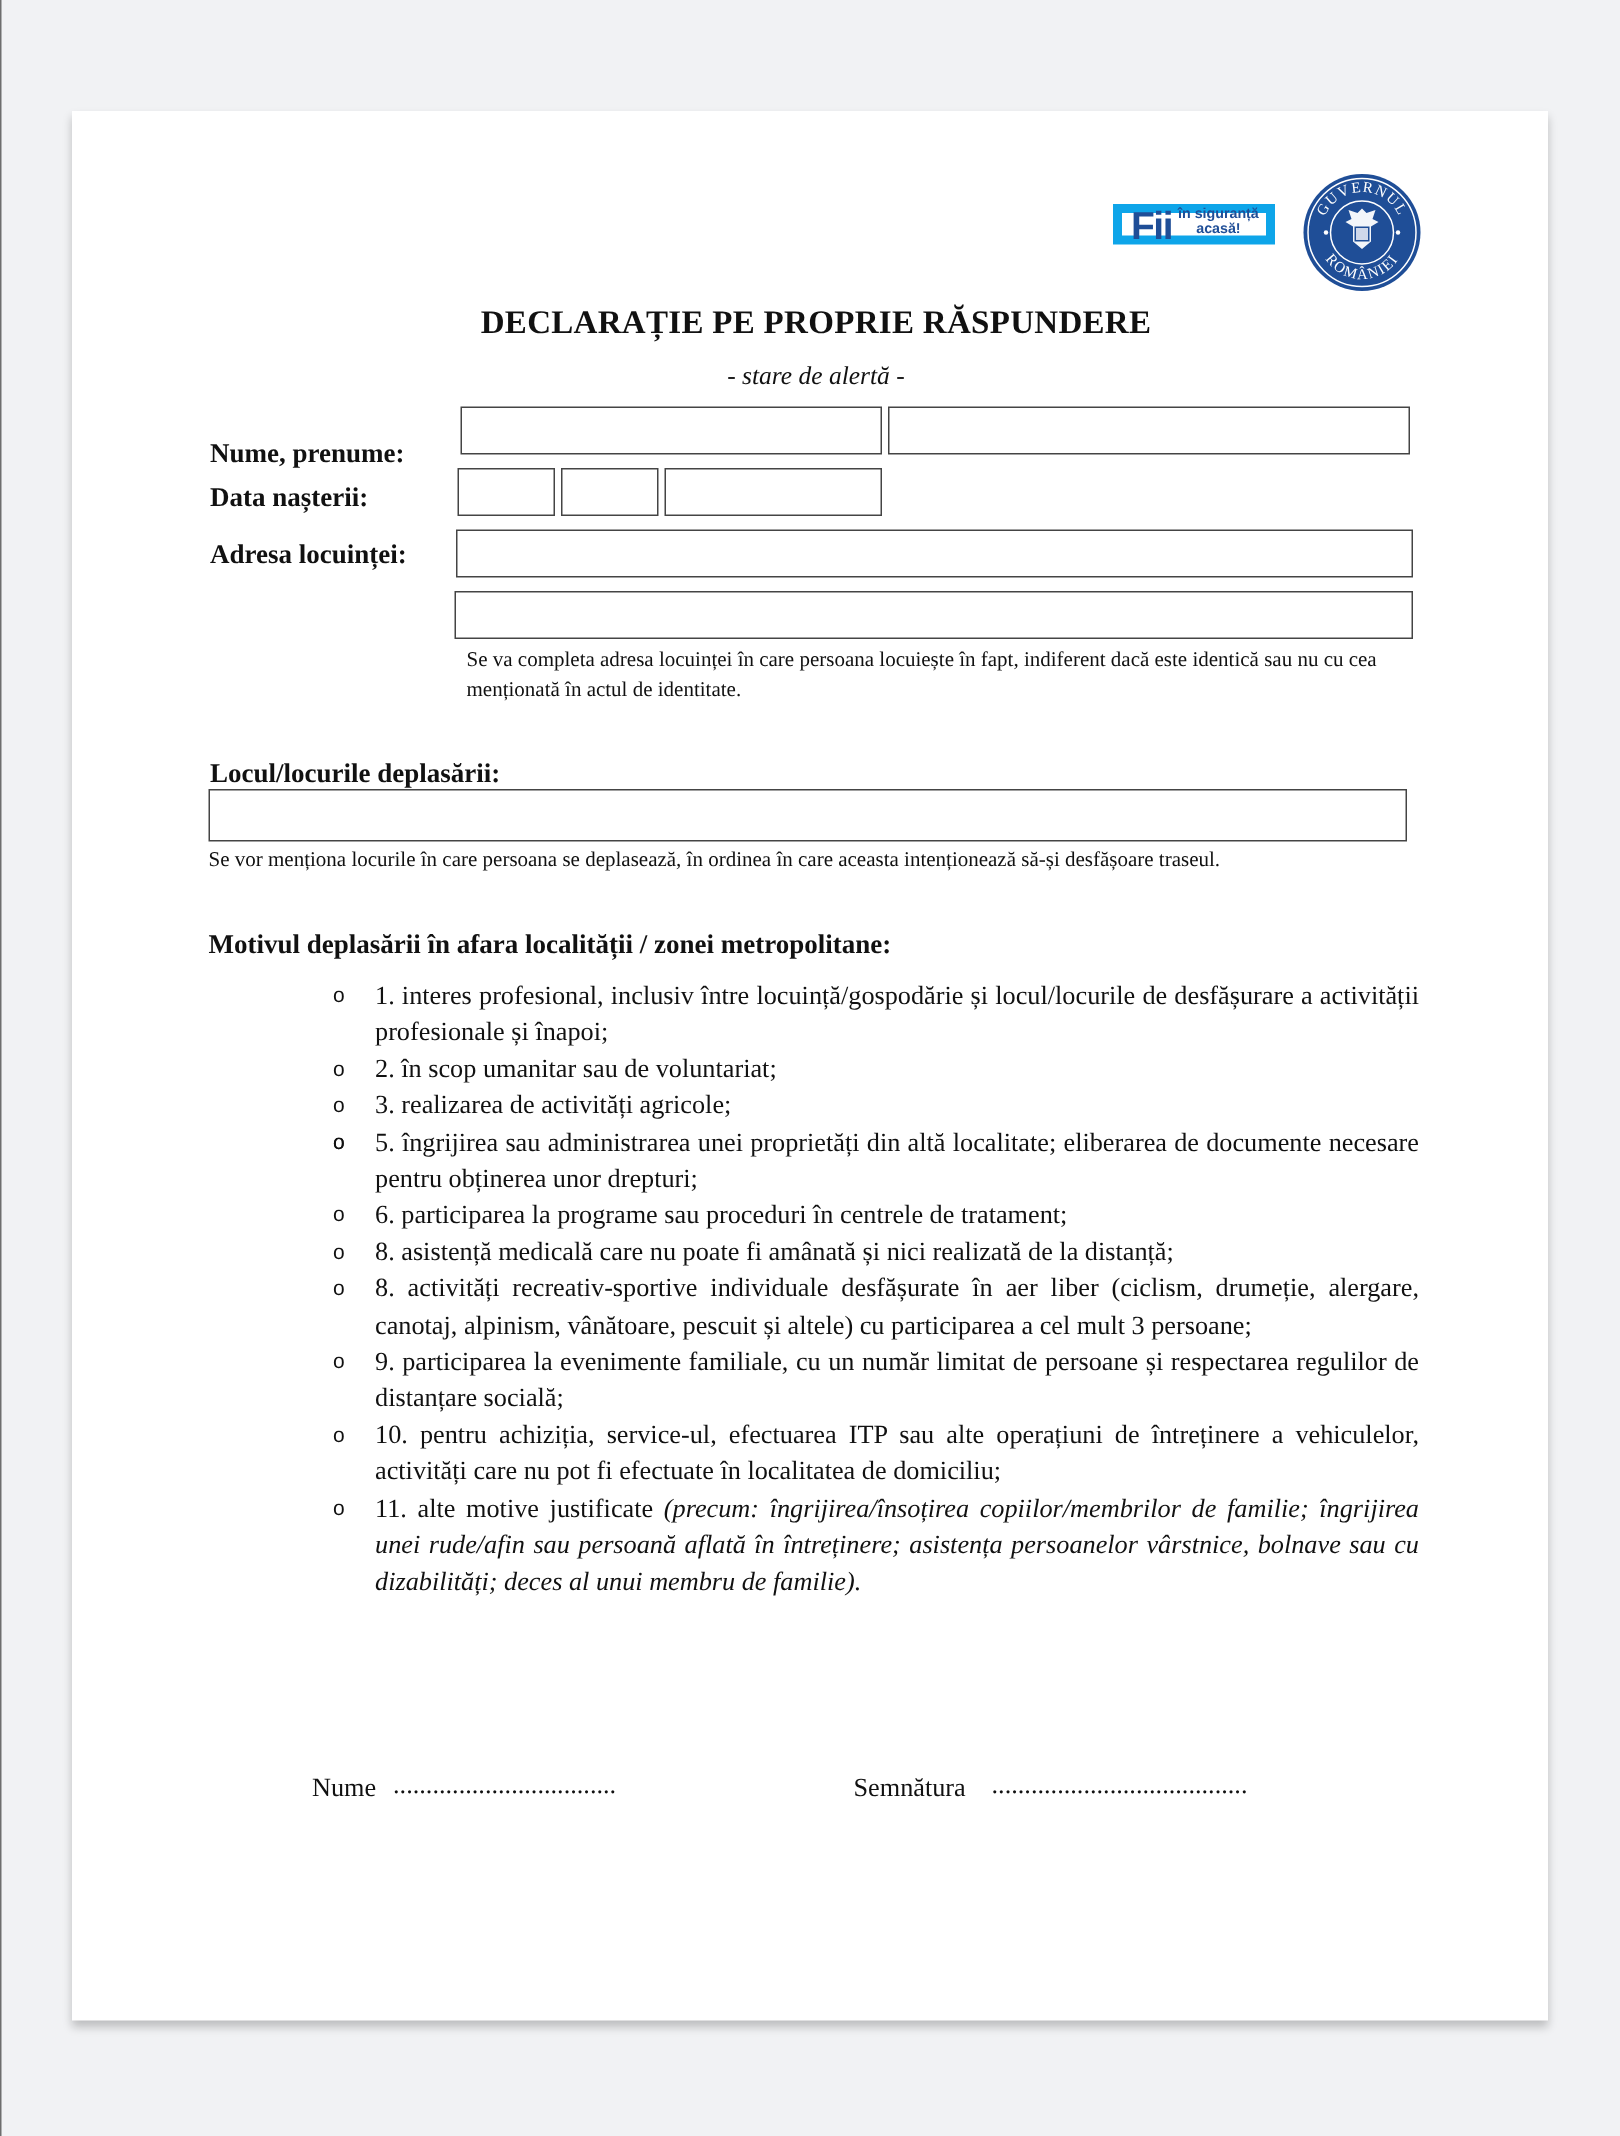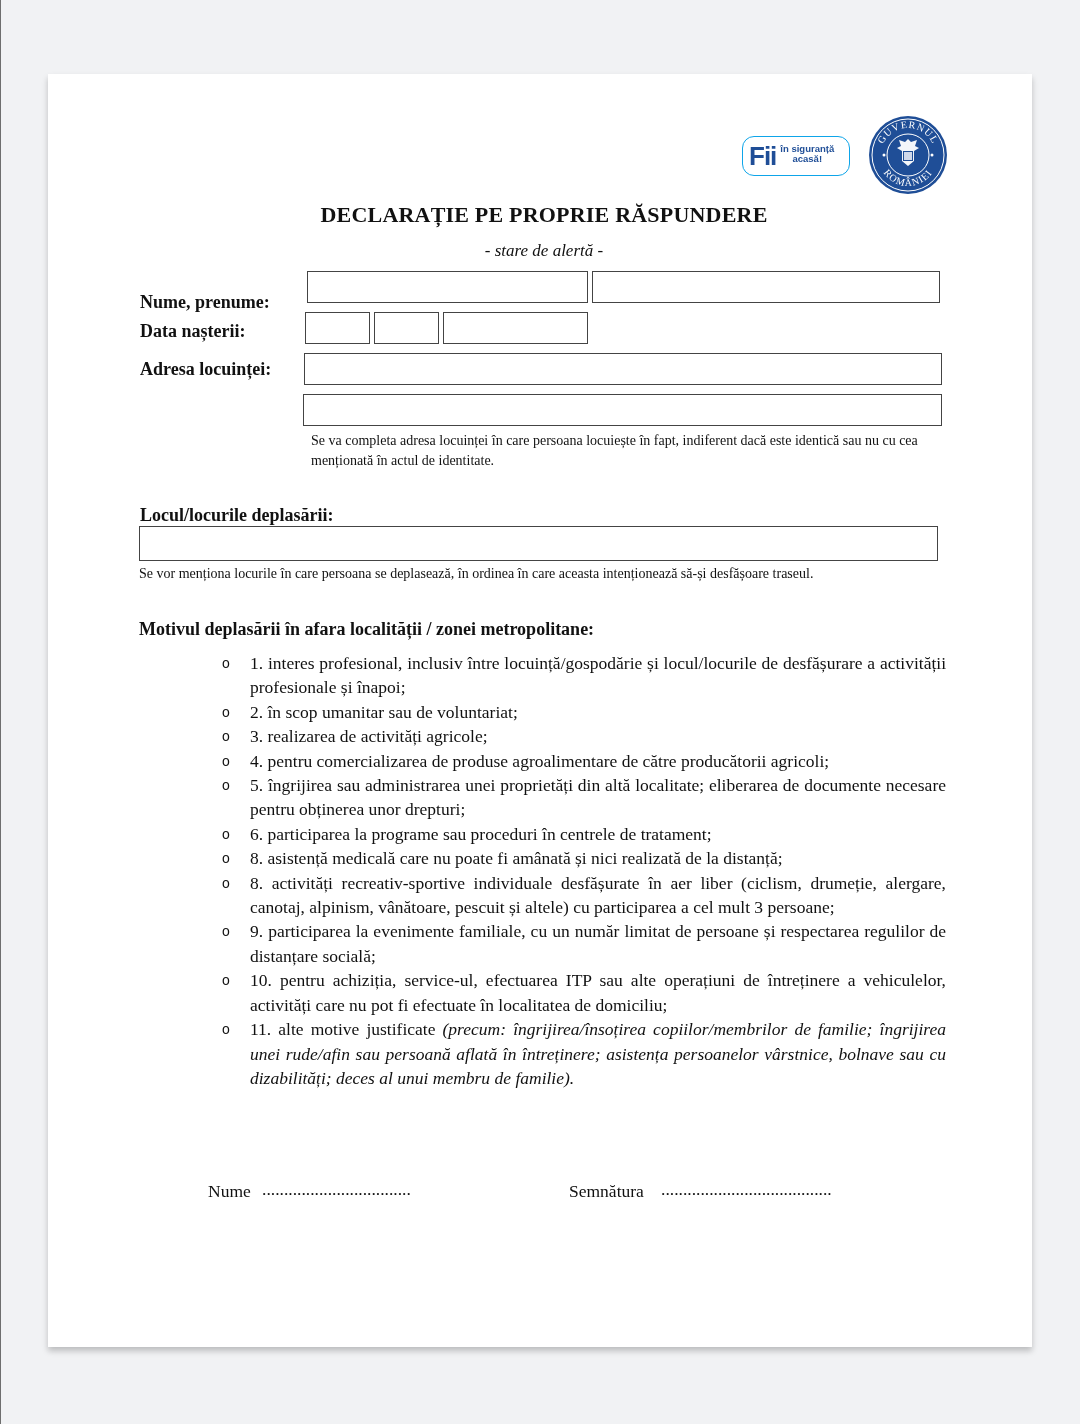--- a/index.html
+++ b/index.html
@@ -12,22 +12,22 @@
     color: #111;
   }
   .left-edge { position: absolute; left: 0; top: 0; width: 1px; height: 1424px; background: #6e6e6e; }
   .page {
     position: absolute; left: 48px; top: 74px; width: 984px; height: 1273px;
     background: #ffffff;
     box-shadow: 0 4px 6px rgba(0,0,0,0.22);
   }
   
   .fii-badge {
-    position: absolute; left: 694px; top: 62px; width: 108px; height: 40px;
-    border: 1px solid #0ea5e9; border-radius: 12px; background: #fff;
+    position: absolute; left: 694px; top: 62px; width: 108px; height: 27px;
+    border: 6px solid #0ea5e9; border-radius: 0; background: #fff;
     display: flex; align-items: center; padding-left: 6px; box-sizing: border-box;
     color: #1f4e97; font-family: "Liberation Sans", sans-serif;
   }
   .fii-big { font-size: 26px; font-weight: bold; letter-spacing: -1px; line-height: 1; }
   .fii-small { font-size: 9.5px; font-weight: bold; line-height: 10px; margin-left: 4px; margin-top: -4px; text-align: center; }
   .gov-logo { position: absolute; left: 820px; top: 41px; width: 80px; height: 80px; }
   
   .title {
     position: absolute; left: 0; width: 992px; top: 128px; text-align: center;
     font-size: 22px; font-weight: bold; letter-spacing: 0.2px;
@@ -103,21 +103,21 @@
 
   <div class="label" style="left:92px; top:431px;">Locul/locurile deplasării:</div>
   <div class="box" style="left:91px; top:452px; width:799px; height:35px;"></div>
   <div class="note" style="left:91px; top:490px; width:860px;">Se vor menționa locurile în care persoana se deplasează, în ordinea în care aceasta intenționează să-și desfășoare traseul.</div>
 
   <div class="label" style="left:91px; top:545px;">Motivul deplasării în afara localității / zonei metropolitane:</div>
   <ul class="reasons">
     <li><span class="bullet">o</span><span>1. interes profesional, inclusiv între locuință/gospodărie și locul/locurile de desfășurare a activității profesionale și înapoi;</span></li>
     <li><span class="bullet">o</span><span>2. în scop umanitar sau de voluntariat;</span></li>
     <li><span class="bullet">o</span><span>3. realizarea de activități agricole;</span></li>
-    <li><span class="bullet">o</span><span>4. pentru comercializarea de produse agroalimentare de către producătorii agricoli;</span></li>
+    <li><span class="bullet">o</span></li>
     <li><span class="bullet">o</span><span>5. îngrijirea sau administrarea unei proprietăți din altă localitate; eliberarea de documente necesare pentru obținerea unor drepturi;</span></li>
     <li><span class="bullet">o</span><span>6. participarea la programe sau proceduri în centrele de tratament;</span></li>
     <li><span class="bullet">o</span><span>8. asistență medicală care nu poate fi amânată și nici realizată de la distanță;</span></li>
     <li><span class="bullet">o</span><span>8. activități recreativ-sportive individuale desfășurate în aer liber (ciclism, drumeție, alergare, canotaj, alpinism, vânătoare, pescuit și altele) cu participarea a cel mult 3 persoane;</span></li>
     <li><span class="bullet">o</span><span>9. participarea la evenimente familiale, cu un număr limitat de persoane și respectarea regulilor de distanțare socială;</span></li>
     <li><span class="bullet">o</span><span>10. pentru achiziția, service-ul, efectuarea ITP sau alte operațiuni de întreținere a vehiculelor, activități care nu pot fi efectuate în localitatea de domiciliu;</span></li>
     <li><span class="bullet">o</span><span>11. alte motive justificate </span><span class="it">(precum: îngrijirea/însoțirea copiilor/membrilor de familie; îngrijirea unei rude/afin sau persoană aflată în întreținere; asistența persoanelor vârstnice, bolnave sau cu dizabilități; deces al unui membru de familie).</span></li>
   </ul>
 
   <div class="sig" style="left:160px; top:1107px;">Nume</div>

